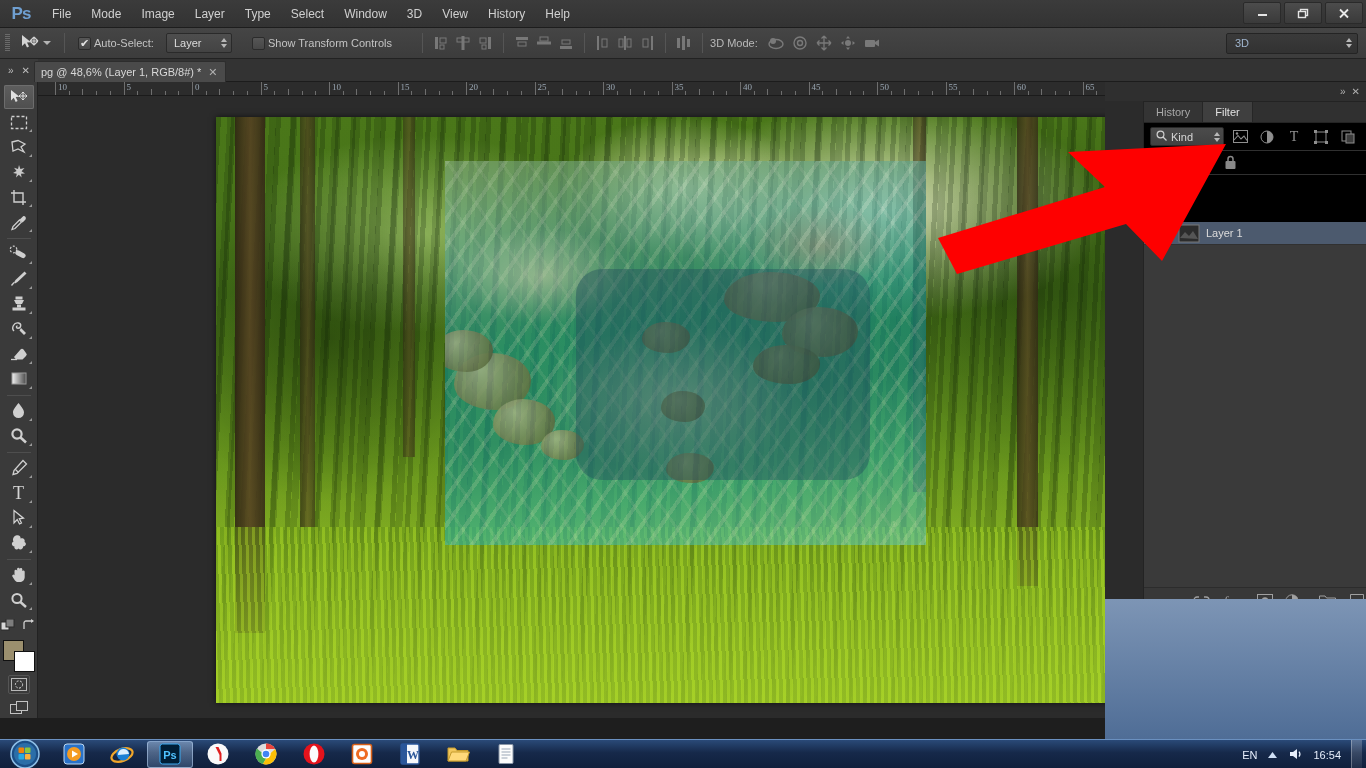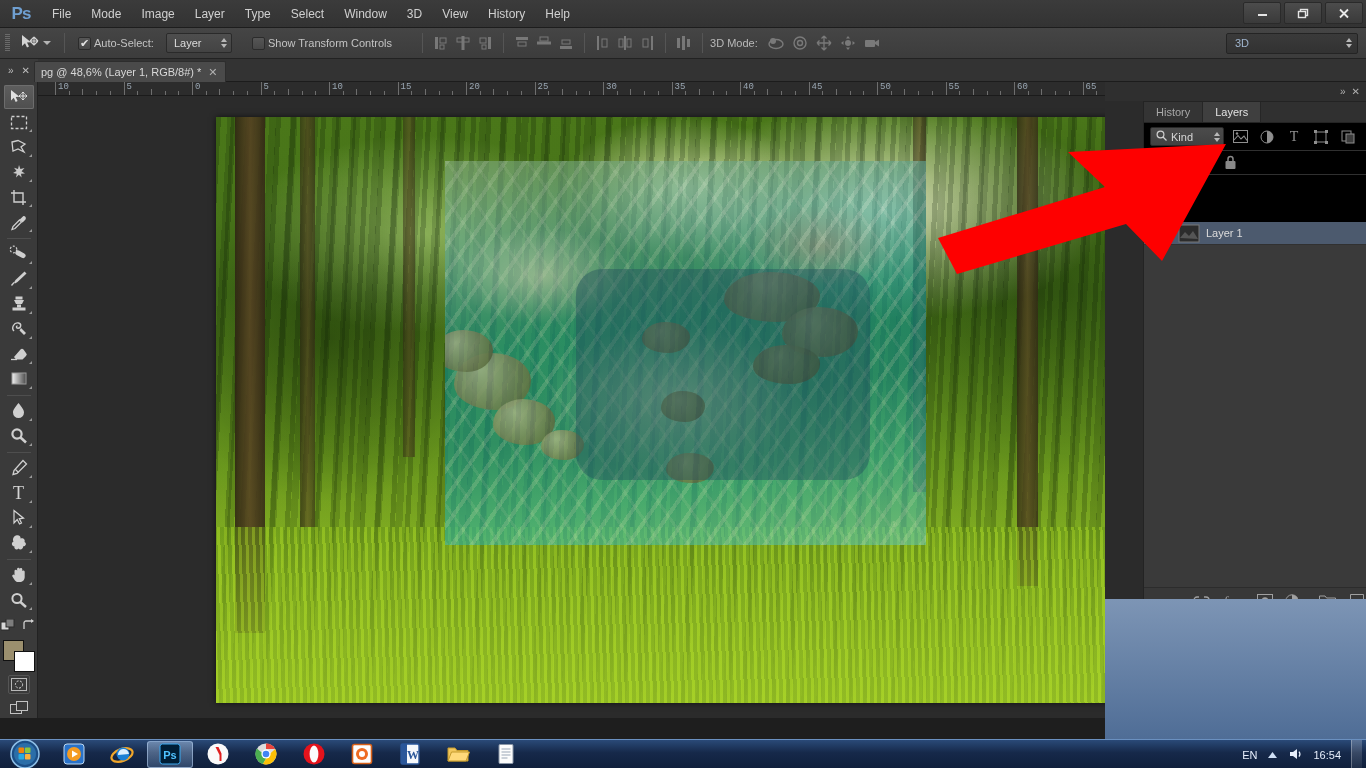--- a/index.html
+++ b/index.html
@@ -114,21 +114,21 @@
   .sw-bg{ position:absolute;left:12px;top:12px;width:21px;height:21px;border:1px solid #111; }
   .mini-btn{ width:22px;height:20px;display:flex;align-items:center;justify-content:center;color:#cfcfcf; }
 
   
   .ruler-h{
     position:absolute; left:38px; top:82px; width:1328px; height:14px;
     background:#2c2c2c; border-bottom:1px solid #1b1b1b; overflow:hidden;
   }
   .rtick{ position:absolute; bottom:0; width:1px; background:#6e6e6e; }
   .rnum{ position:absolute; top:0px; color:#9aa7b3; font-size:9px; padding-left:2px;
-         font-family:Liberation Mono, monospace; }
+         font-family:Liberation Serif, serif; }
 
   
   .canvas-area{
     position:absolute; left:38px; top:96px; width:1328px; height:622px;
     background:#2b2b2b; overflow:hidden;
   }
   .doc-window{
     position:absolute; left:178px; top:21px; width:934px; height:586px;
     box-shadow:0 0 6px rgba(0,0,0,.6);
   }
@@ -862,21 +862,21 @@
   <div class="dock">
     <div class="dockgrip">
       <span>»</span>
       <span>✕</span>
     </div>
 
     <div class="panel">
 
       <div class="panel-tabs">
         <div class="ptab">History</div>
-        <div class="ptab active">Layers</div>
+        <div class="ptab active">Filter</div>
         <div class="panel-menu">
           <span class="caret-dn"></span>
           <span class="hamb">
               <i></i>
               <i></i>
               <i></i>
             </span>
         </div>
       </div>
 

